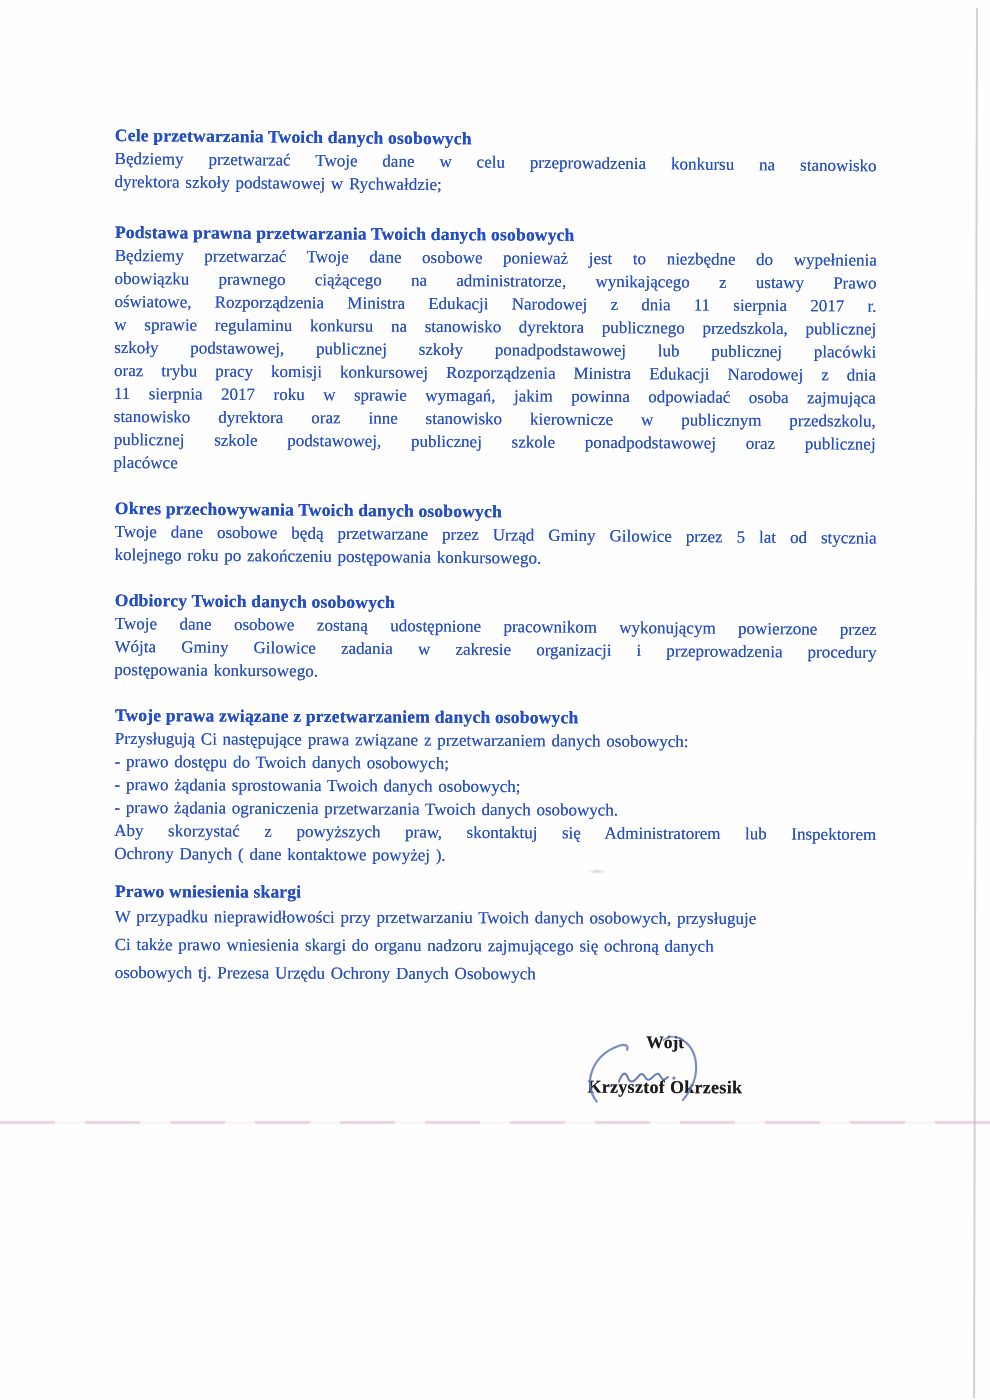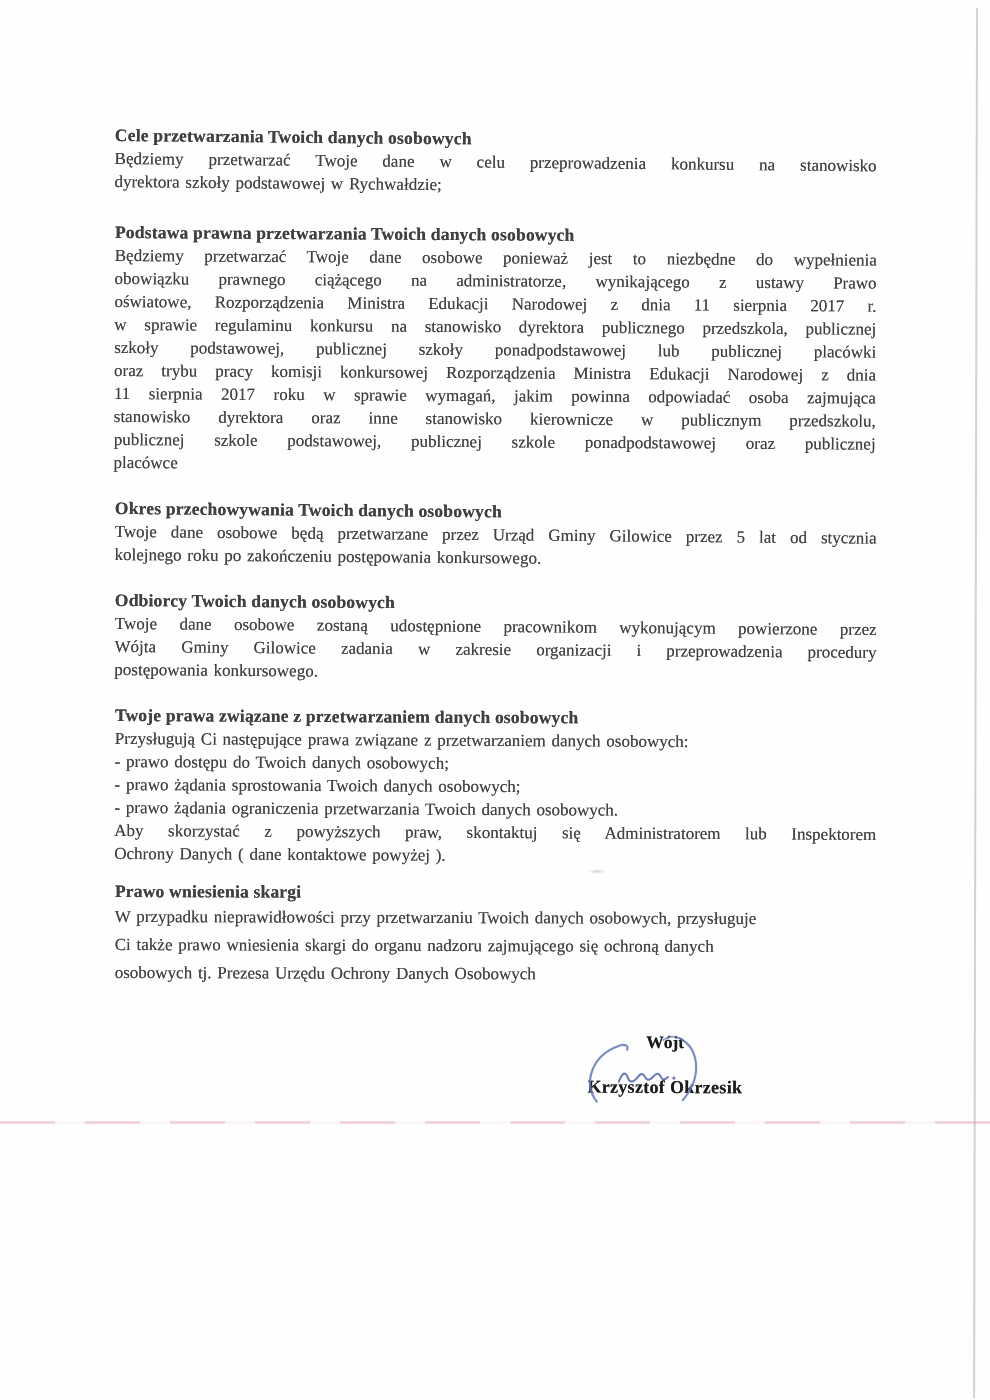--- a/index.html
+++ b/index.html
@@ -11,21 +11,21 @@
   }
   .page {
     position: relative;
     width: 990px; height: 1400px;
     background: #fefefe;
   }
   .content {
     position: absolute;
     left: 115px; top: 124px;
     width: 762px;
-    color: #404040;
+    color: #1d4ed8;
   }
   .section {
     margin-bottom: 23px;
     transform-origin: 0 0;
   }
   .section:nth-child(1) { margin-bottom: 28px; transform: rotate(0.55deg); }
   .section:nth-child(2) { transform: rotate(0.35deg); }
   .section:nth-child(3) { transform: rotate(0.5deg); }
   .section:nth-child(4) { transform: rotate(0.45deg); }
   .section:nth-child(5) { margin-bottom: 15px; transform: rotate(0.3deg); }

